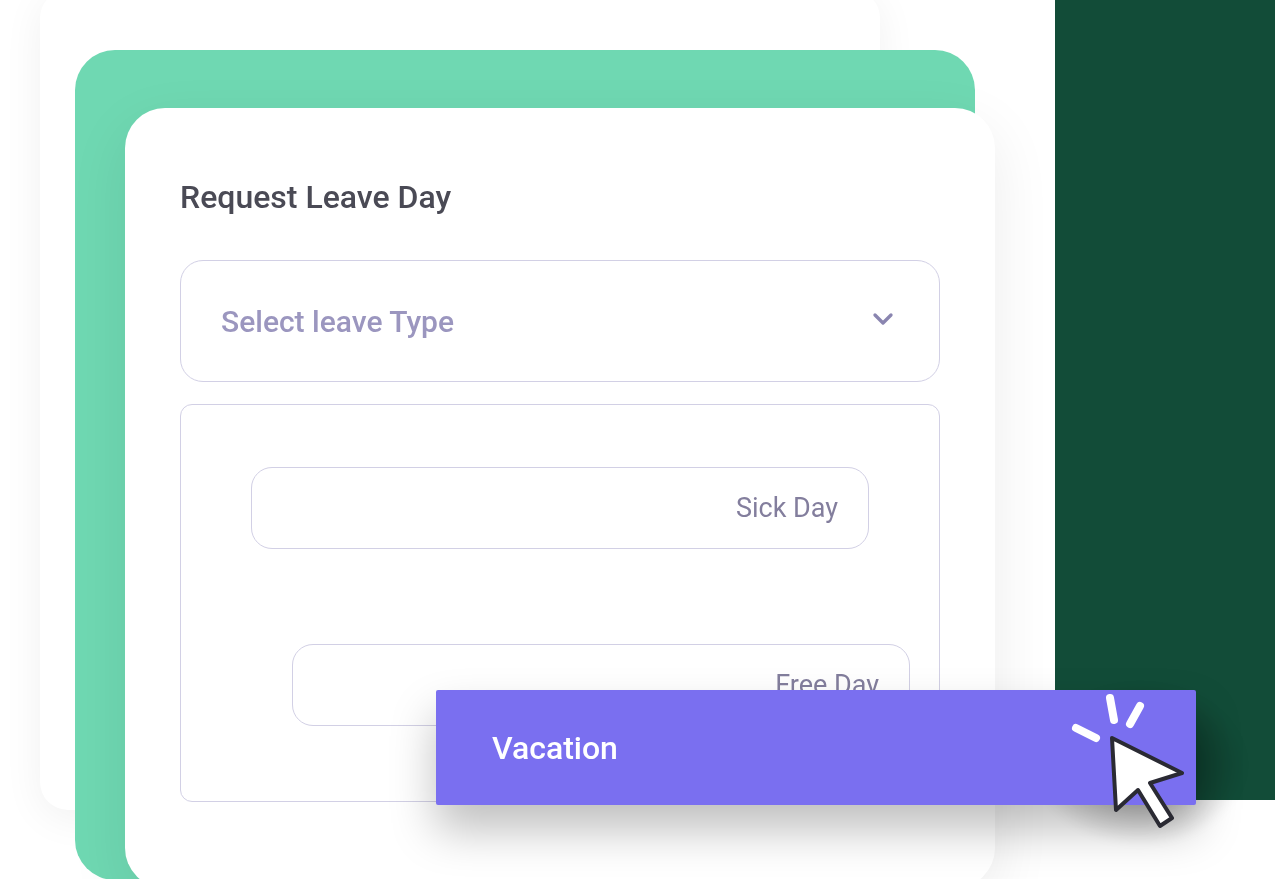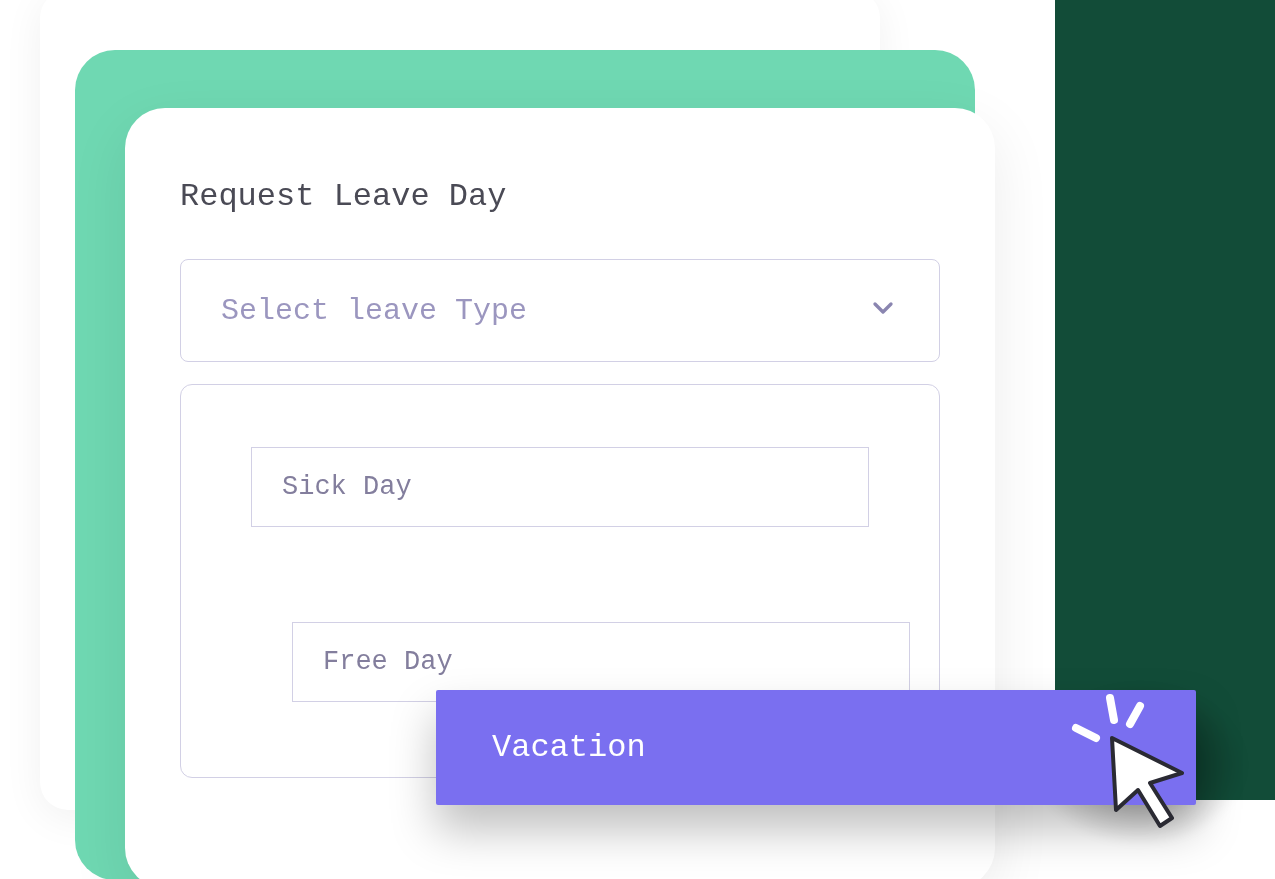--- a/index.html
+++ b/index.html
@@ -1,17 +1,17 @@
 <!DOCTYPE html>
 <html><head>
 <meta charset="utf-8">
 <style>
   * { box-sizing: border-box; margin: 0; padding: 0; }
   html, body { width: 1275px; height: 879px; overflow: hidden; font-family: -apple-system, BlinkMacSystemFont, "Segoe UI", Roboto, "Helvetica Neue", Arial, sans-serif; background: #fff; }
-  .stage { position: relative; width: 1275px; height: 705px; font-family: Liberation Mono, monospace; }
+  .stage { position: relative; width: 1275px; height: 705px; }
 
   
   .bg-dark {
     position: absolute;
     top: 0;
     right: 0;
     width: 220px;
     height: 800px;
     background: #124c38;
   }
@@ -55,22 +55,22 @@
   .form-title {
     font-size: 32px;
     font-weight: 500;
     color: #4a4a55;
     margin-bottom: 44px;
   }
 
   .select-trigger {
     width: 100%;
     border: 1.5px solid #d2d0e5;
-    border-radius: 8px;
-    padding: 32px 40px;
+    border-radius: 23px;
+    padding: 42px 40px;
     display: flex;
     align-items: center;
     justify-content: space-between;
     cursor: pointer;
     margin-bottom: 22px;
   }
   .select-trigger .label {
     font-size: 30px;
     color: #9b96bf;
     font-weight: 500;
@@ -82,28 +82,29 @@
   .options-panel {
     width: 100%;
     border: 1.5px solid #d2d0e5;
     border-radius: 12px;
     padding: 62px 70px 40px 70px;
   }
 
   .option-item {
     width: 100%;
     border: 1.5px solid #d2d0e5;
-    border-radius: 0;
+    border-radius: 21px;
     padding: 24px 30px;
     font-size: 27px;
     color: #837e9d;
     font-weight: 400;
     margin-bottom: 35px;
     cursor: pointer;
     background: #fff;
+    text-align: right;
   }
   .option-item.placeholder-last {
     margin-top: 95px;
     margin-left: 41px;
   }
 
   
   .vacation-highlight {
     position: absolute;
     top: 674px;

